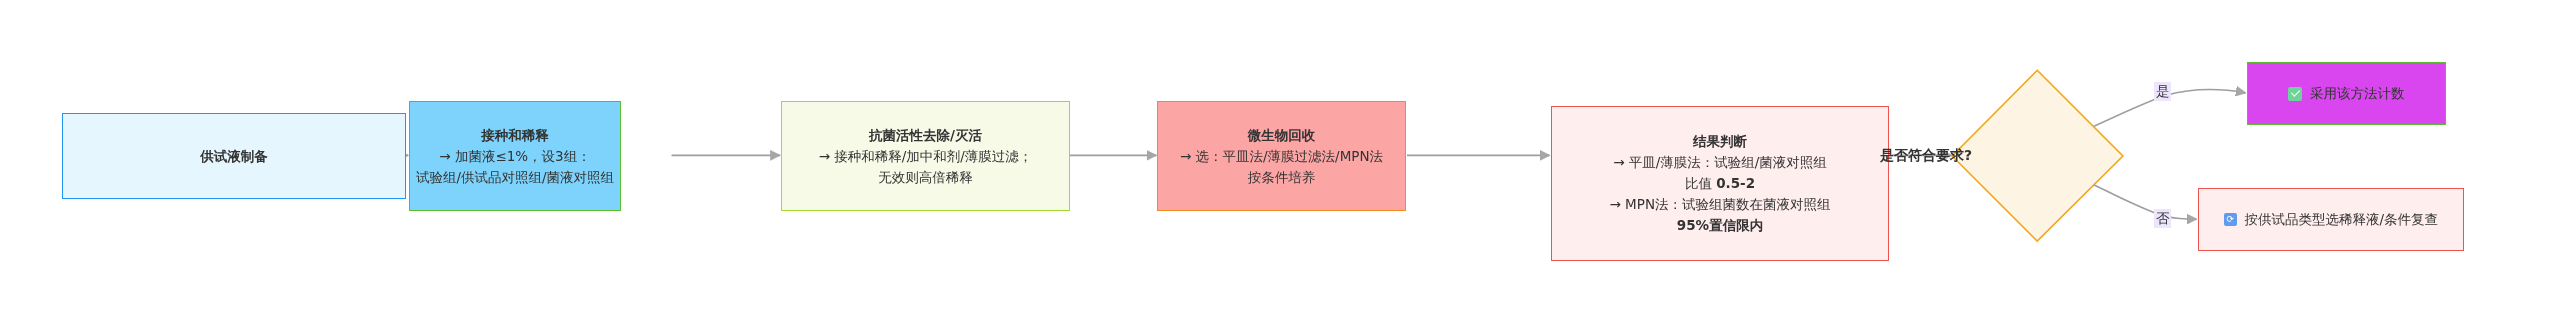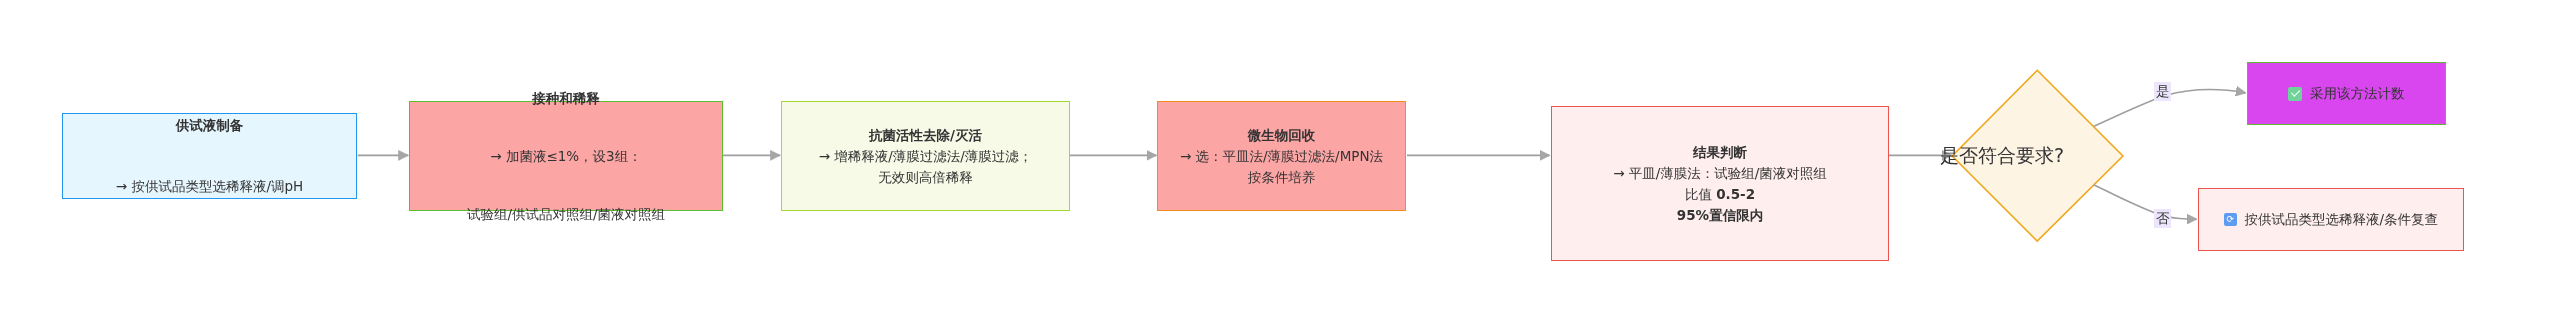--- a/index.html
+++ b/index.html
@@ -42,35 +42,35 @@
     }
     .node .title {
       font-weight: bold;
     }
     .node .line {
       white-space: nowrap;
     }
     .node .bold {
       font-weight: bold;
     }
-    #n1 { left: 62px;  top: 113px; width: 295px; height: 86px; background: #e6f6fe; border-color: #2196f3; gap: 40px; }
-    #n2 { left: 409px; top: 101px; width: 314px; height: 110px; background: #fca5a5; border-color: #5bbf2d; gap: 37px; }
+    #n1 { left: 62px;  top: 113px; width: 344px; height: 86px; background: #e6f6fe; border-color: #2196f3; gap: 40px; }
+    #n2 { left: 409px; top: 101px; width: 212px; height: 110px; background: #7dd3fc; border-color: #5bbf2d; }
     #n3 { left: 781px; top: 101px; width: 289px; height: 110px; background: #f6fae7; border-color: #a6d92d; }
     #n4 { left: 1157px; top: 101px; width: 249px; height: 110px; background: #fca5a5; border-color: #f58a1f; }
     #n5 { left: 1551px; top: 78px; width: 338px; height: 155px; background: #ffeeee; border-color: #ef5350; margin-top: 28px; }
     #n7 { left: 2247px; top: 62px;  width: 199px; height: 63px;  background: #d946ef; border-color: #5bbf2d; flex-direction: row; }
     #n8 { left: 2198px; top: 188px; width: 266px; height: 63px;  background: #ffeeee; border-color: #ef5350; flex-direction: row; }
 
     #n6-label {
       position: absolute;
-      left: 1917px; top: 143px;
+      left: 1841px; top: 143px;
       width: 170px; height: 26px;
       display: flex; align-items: center; justify-content: center;
-      font-size: 19px;
-      font-weight: normal;
+      font-size: 14px;
+      font-weight: bold;
       color: #333333;
       white-space: nowrap;
     }
 
     .edge-label {
       position: absolute;
       background: #ede5fb;
       color: #333333;
       font-size: 13.5px;
       line-height: 19.3px;
@@ -145,45 +145,45 @@
     <g>
       <path d="M3249,196 C3300,172 3330,158 3360,148 C3400,137 3440,136 3484,144" fill="none" stroke="#9e9e9e" stroke-width="2.5" marker-end="url(#arrowBig)"></path>
     </g>
     <g>
       <path d="M3249,287 C3290,306 3325,325 3360,336 C3380,340 3395,340 3408,340" fill="none" stroke="#9e9e9e" stroke-width="2.5" marker-end="url(#arrowBig)"></path>
     </g>
   </svg>
 
   <div class="node" id="n1">
     <div class="line title">供试液制备</div>
-    <div class="line">→ 按供试品类型选稀释液/调pH</div>
   </div>
 
   <div class="node" id="n2">
     <div class="line title">接种和稀释</div>
     <div class="line">→ 加菌液≤1%，设3组：</div>
     <div class="line">试验组/供试品对照组/菌液对照组</div>
   </div>
 
   <div class="node" id="n3">
     <div class="line title">抗菌活性去除/灭活</div>
-    <div class="line">→ 增稀释液/薄膜过滤法/薄膜过滤；</div>
+    <div class="line">→ 接种和稀释/加中和剂/薄膜过滤；</div>
     <div class="line">无效则高倍稀释</div>
   </div>
 
   <div class="node" id="n4">
     <div class="line title">微生物回收</div>
     <div class="line">→ 选：平皿法/薄膜过滤法/MPN法</div>
     <div class="line">按条件培养</div>
   </div>
 
   <div class="node" id="n5">
     <div class="line title">结果判断</div>
     <div class="line">→ 平皿/薄膜法：试验组/菌液对照组</div>
     <div class="line"><span>比值 </span><span class="bold">0.5-2</span></div>
+    <div class="line">→ MPN法：试验组菌数在菌液对照组</div>
     <div class="line bold">95%置信限内</div>
   </div>
 
   <div id="n6-label">是否符合要求?</div>
 
   <div class="edge-label" id="lbl-yes">是</div>
   <div class="edge-label" id="lbl-no">否</div>
 
   <div class="node" id="n7">
     <span class="icon-check"></span>

